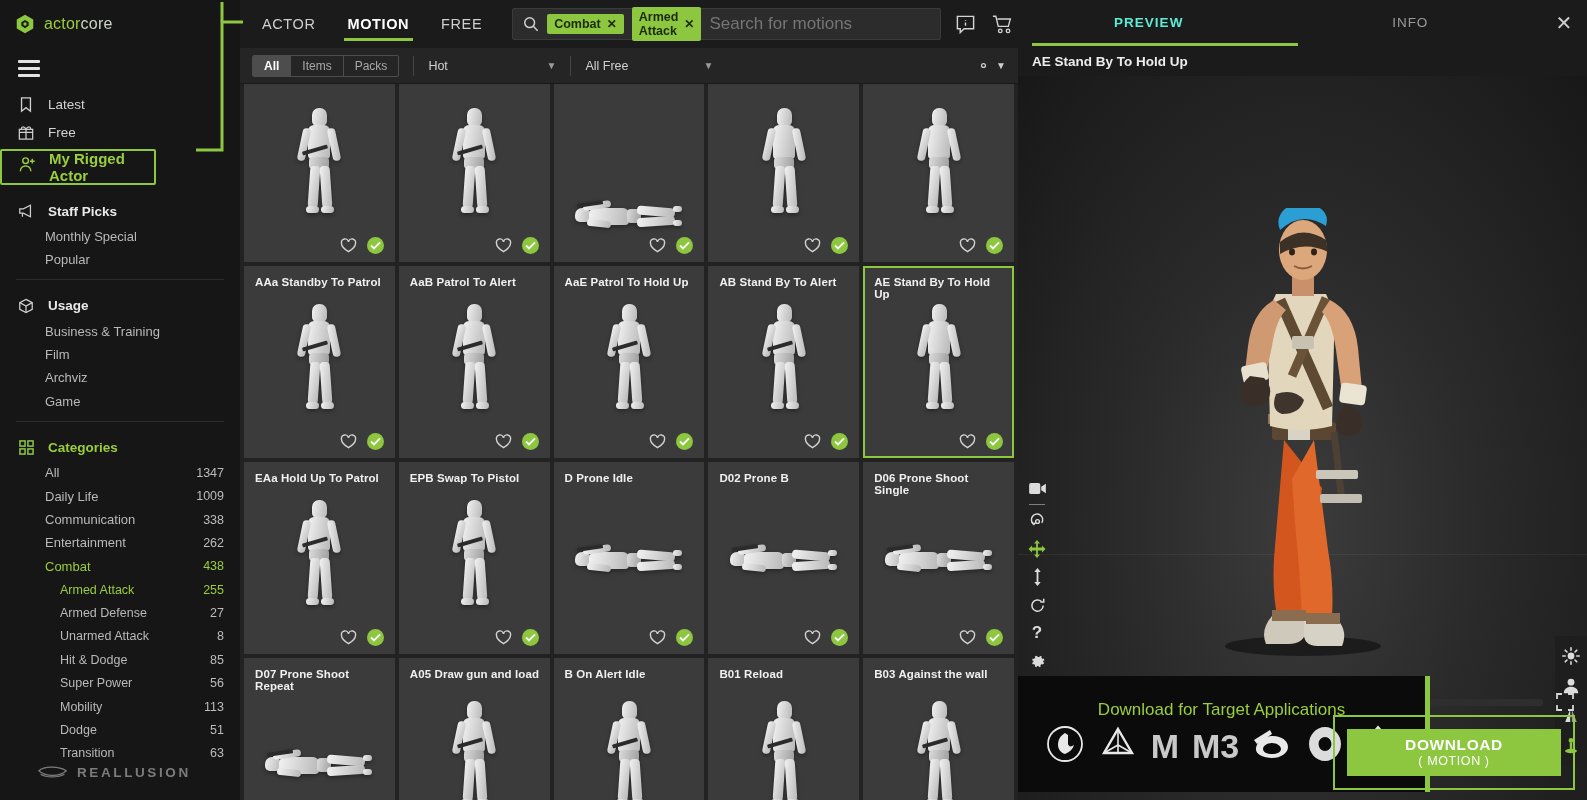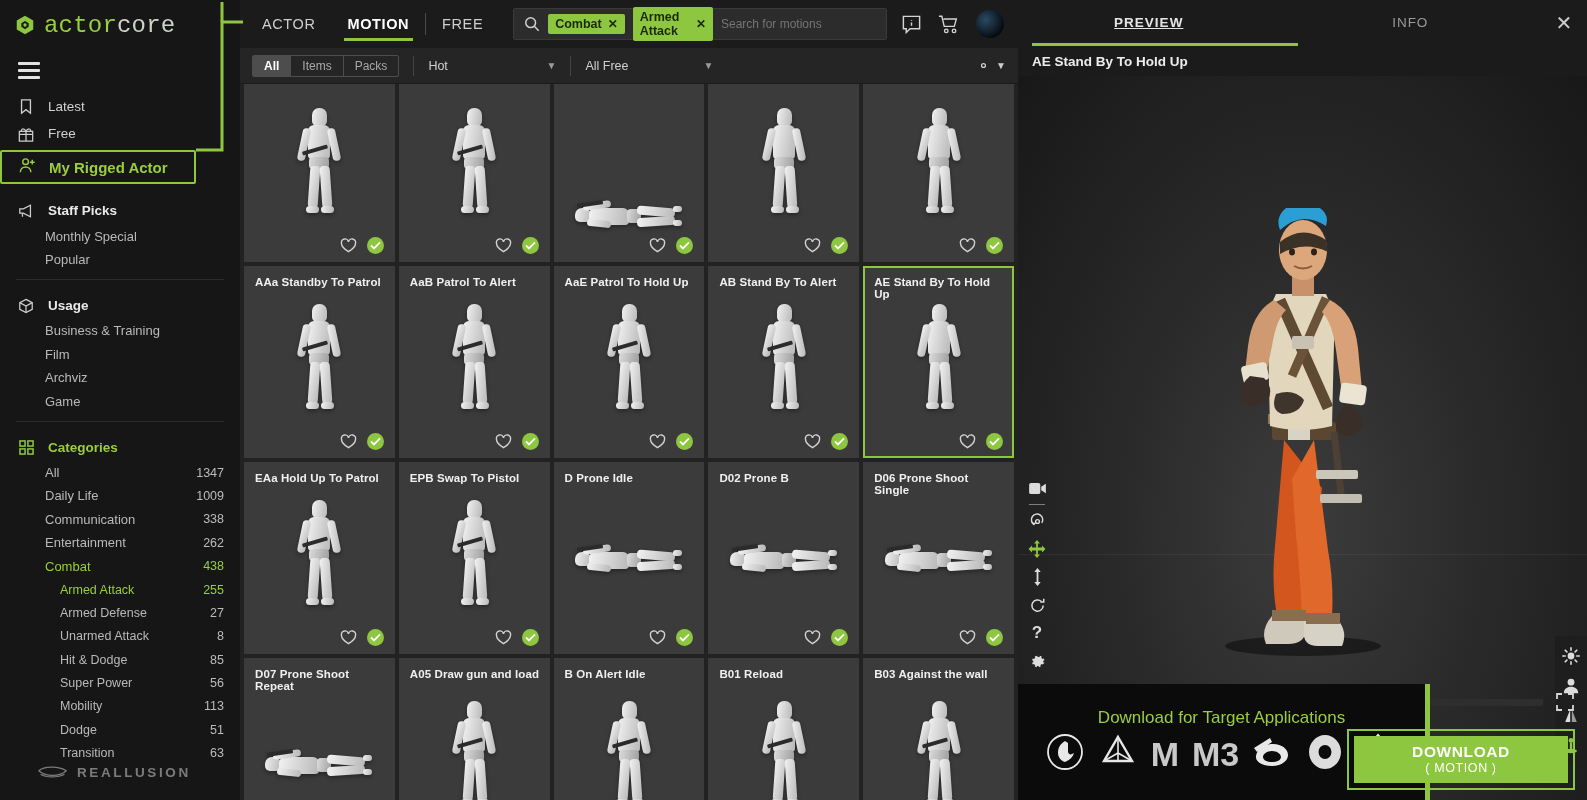--- a/index.html
+++ b/index.html
@@ -12,42 +12,42 @@
   #app { position: relative; width: 1587px; height: 800px; display: flex; background: #1b1b1b; }
 
   
   .sidebar {
     width: 240px; height: 800px; background: #161616;
     display: flex; flex-direction: column; flex: 0 0 240px;
     position: relative; z-index: 3;
   }
   .logo-row { display: flex; align-items: center; gap: 8px; padding: 12px 0 10px 14px; height: 48px; }
   .logo-mark { width: 22px; height: 22px; position: relative; }
-  .logo-text { font-size: 24px; letter-spacing: .2px; font-weight: 400; font-family: Liberation Mono, monospace; }
+  .logo-text { font-size: 16px; letter-spacing: .2px; font-weight: 400; }
   .logo-text .a { color: #9ace3c; }
   .logo-text .b { color: #cfd4c9; }
   .hamburger { padding: 14px 0 10px 18px; cursor: pointer; width: 46px; }
   .hamburger span { display: block; width: 22px; height: 2.5px; background: #e3e3e3; margin-bottom: 4.5px; border-radius: 1px; }
 
   .nav-item {
     display: flex; align-items: center; gap: 12px;
     padding: 0 16px; height: 29px; color: #d2d2d2; font-size: 13.5px; cursor: pointer;
   }
   .nav-item .ico { width: 20px; height: 18px; display: flex; align-items: center; justify-content: center; color: #cfcfcf; }
   .nav-item.header-item { font-weight: bold; color: #e9e9e9; margin-top: 4px; }
   .nav-item.sub { padding-left: 45px; font-size: 13px; color: #b9b9b9; height: 25px; }
   .nav-item.sub2 { padding-left: 60px; font-size: 12.5px; color: #b9b9b9; height: 25px; }
   .nav-item.green, .nav-item.green .cnt { color: #9ace3c; }
   .nav-item .cnt { margin-left: auto; font-size: 12.5px; color: #bcbcbc; }
   .nav-item.header-item.green { color: #9ace3c; text-align: center; }
   .divider { height: 1px; background: #2c2c2c; margin: 8px 16px; }
   .hl-box {
     border: 2px solid #8dc63f; border-radius: 2px;
     margin: 3px 0 3px 0; height: 36px; display: flex; align-items: center;
-    padding: 0 16px; gap: 12px; width: 196px; position: relative; z-index: 6;
+    padding: 0 16px; gap: 12px; width: 156px; position: relative; z-index: 6;
   }
   .hl-box .lbl { color: #9ace3c; font-weight: bold; font-size: 15px; }
   .hl-box .ico { color: #9ace3c; }
   .reallusion { margin-top: auto; display: flex; align-items: center; gap: 9px; padding: 0 0 20px 38px; opacity: .62; }
   .reallusion .rl-txt { color: #b9b9b9; font-size: 13.5px; letter-spacing: 2.6px; font-weight: bold; }
 
   
   .center { width: 778px; flex: 0 0 778px; display: flex; flex-direction: column; background: #222; position: relative; }
   .topbar { height: 48px; background: #1b1b1b; display: flex; align-items: center; gap: 0; padding-left: 6px; }
   .tab-main {
@@ -59,21 +59,21 @@
   .tab-sep { width: 1px; height: 22px; background: #4a4a4a; }
   .search-wrap {
     flex: 1; margin: 0 14px 0 14px; height: 32px; background: #2c2c2c; border: 1px solid #3a3a3a;
     display: flex; align-items: center; gap: 8px; padding: 0 10px; border-radius: 2px;
   }
   .chip {
     background: #8dc63f; color: #1c2a0a; font-size: 12.5px; font-weight: bold;
     padding: 3px 7px; border-radius: 2px; display: flex; align-items: center; gap: 6px; cursor: pointer;
   }
   .chip .x { font-size: 12px; font-weight: bold; }
-  .search-input { background: transparent; border: 0; outline: 0; color: #22c55e; font-size: 12px; flex: 1; font-family: inherit; }
+  .search-input { background: transparent; border: 0; outline: 0; color: #22c55e; font-size: 17px; flex: 1; font-family: inherit; }
   .topicons { display: flex; align-items: center; gap: 16px; padding-right: 14px; }
   .avatar { width: 28px; height: 28px; border-radius: 50%; background: radial-gradient(circle at 35% 35%, #2a4a63, #060b10 72%); cursor: pointer; }
 
   .filterbar { height: 36px; background: #252525; display: flex; align-items: center; gap: 0; padding: 0 12px; border-bottom: 1px solid #1a1a1a; }
   .segm { display: flex; align-items: center; border: 1px solid #4d4d4d; border-radius: 2px; height: 22px; overflow: hidden; }
   .segm div { padding: 0 11px; font-size: 12px; color: #a8a8a8; line-height: 20px; height: 100%; cursor: pointer; border-right: 1px solid #4d4d4d; }
   .segm div:last-child { border-right: 0; }
   .segm div.on { background: #4d4d4d; color: #fff; font-weight: bold; }
   .vsep { width: 1px; height: 20px; background: #454545; margin: 0 14px; }
   .dropdown { display: flex; align-items: center; justify-content: space-between; width: 128px; font-size: 12.5px; color: #d0d0d0; cursor: pointer; }
@@ -112,47 +112,47 @@
   .man.prone .legr { width: 38px; height: 9px; left: 62px; top: 23px; transform: rotate(-4deg); }
   .man.prone .footl { width: 9px; height: 6px; left: 98px; top: 12px; }
   .man.prone .footr { width: 9px; height: 6px; left: 98px; top: 26px; }
   .man .gun { position: absolute; width: 26px; height: 4px; background: #2b2b2b; left: 14px; top: 40px; transform: rotate(-16deg); border-radius: 1px; }
   .man.prone .gun { left: 2px; top: 8px; transform: rotate(-8deg); }
 
   
   .preview { flex: 1; display: flex; flex-direction: column; background: #1b1b1b; position: relative; }
   .pv-tabs { height: 46px; display: flex; align-items: center; position: relative; background: #1b1b1b; }
   .pv-tab { flex: 1; text-align: center; font-size: 13.5px; letter-spacing: 1px; color: #9a9a9a; cursor: pointer; position: relative; height: 46px; line-height: 46px; }
-  .pv-tab.active { color: #e5e5e5; font-weight: bold; text-decoration: underline; }
+  .pv-tab.active { color: #5eead4; font-weight: bold; }
   .pv-underline { position: absolute; left: 14px; width: 266px; bottom: 0; height: 3px; background: #8dc63f; }
   .pv-close { width: 46px; text-align: center; color: #cdcdcd; font-size: 20px; cursor: pointer; }
   .pv-name { height: 30px; display: flex; align-items: center; padding-left: 14px; font-size: 13.5px; font-weight: bold; color: #ededed; background: #1b1b1b; }
   .stage { flex: 1; position: relative; background: radial-gradient(ellipse at 50% 62%, #3c3c3c 0%, #2a2a2a 45%, #181818 100%); overflow: hidden; }
   .floorline { position: absolute; left: 0; right: 0; top: 66%; height: 1px; background: rgba(255,255,255,.05); }
 
   .vtool { position: absolute; left: 4px; top: 398px; width: 30px; display: flex; flex-direction: column; align-items: center; gap: 0; z-index: 4; }
   .vtool .ti { width: 30px; height: 28px; display: flex; align-items: center; justify-content: center; color: #dcdcdc; cursor: pointer; }
   .vtool .ti.green { color: #8dc63f; }
   .vtool .sepline { width: 16px; height: 1px; background: #7e7e7e; margin: 2px 0; }
   .rtool { position: absolute; right: 0; top: 560px; width: 32px; background: #1e1e1e; display: flex; flex-direction: column; align-items: center; padding: 5px 0; z-index: 4; }
   .rtool .ti { width: 30px; height: 30px; display: flex; align-items: center; justify-content: center; color: #dcdcdc; cursor: pointer; }
   .rtool .ti.green { color: #8dc63f; }
 
   .scrub-row { position: absolute; left: 24px; right: 12px; bottom: 88px; display: flex; align-items: center; gap: 12px; z-index: 5; }
   .scrub { flex: 1; height: 7px; background: #2e2e2e; border-radius: 2px; position: relative; cursor: pointer; }
   .fs-ico { width: 20px; height: 20px; color: #d5d5d5; cursor: pointer; }
 
   .dl-overlay {
-    position: absolute; left: 0; bottom: 0; width: 412px; height: 116px; background: #0b0b0b;
+    position: absolute; left: 0; bottom: 8px; width: 412px; height: 116px; background: #0b0b0b;
     display: flex; flex-direction: column; align-items: center; justify-content: center; gap: 4px; z-index: 6;
     border-right: 5px solid #8dc63f;
   }
   .dl-overlay .ttl { color: #9ace3c; font-size: 17px; }
   .app-icons { display: flex; align-items: center; gap: 13px; color: #dcdcdc; }
-  .dl-btn-wrap { position: absolute; right: 12px; bottom: 10px; border: 2px solid #8dc63f; padding: 5px; z-index: 7; }
+  .dl-btn-wrap { position: absolute; right: 12px; bottom: 10px; border: 2px solid #8dc63f; padding: 12px; z-index: 7; }
   .dl-btn {
     width: 214px; height: 47px; background: #8dc63f; border: 0; cursor: pointer;
     color: #fff; font-family: inherit; display: flex; flex-direction: column;
     align-items: center; justify-content: center; line-height: 1.15;
   }
   .dl-btn .l1 { font-size: 15.5px; font-weight: bold; letter-spacing: .6px; }
   .dl-btn .l2 { font-size: 12.5px; letter-spacing: .6px; }
 
   
   .annot { position: absolute; left: 0; top: 0; width: 1587px; height: 800px; pointer-events: none; z-index: 5; }

